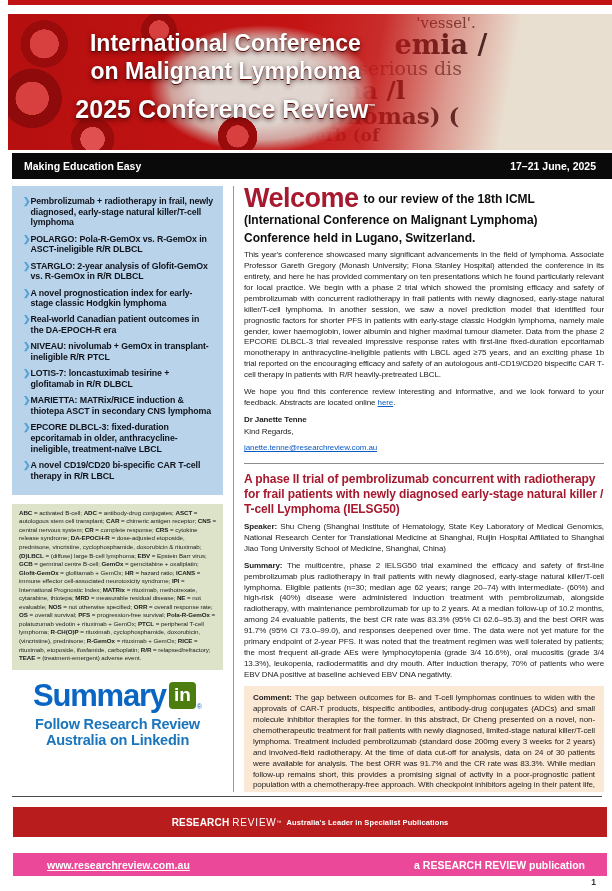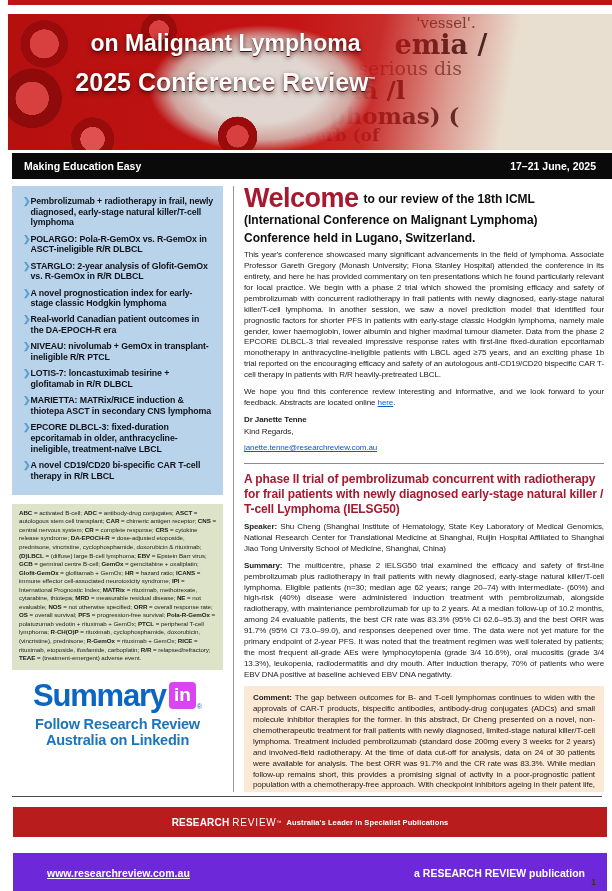--- a/index.html
+++ b/index.html
@@ -54,21 +54,21 @@
   .abbr{margin-top:9px;}
   .abbr-head{background:#2273b8;color:#fff;font-weight:bold;font-size:9.5px;padding:3px 7px 4px;}
   .abbr-body{background:#dde3c9;padding:5px 7px 7px;font-size:6.2px;line-height:1.38;color:#1a1a1a;
              letter-spacing:-.05px;}
   .abbr-body b{font-weight:bold;}
 
   
   .li-block{text-align:center;margin-top:10px;cursor:pointer;}
   .li-row{display:inline-flex;align-items:center;}
   .li-word{font-size:31px;font-weight:bold;color:#0a66c2;letter-spacing:-1.2px;line-height:1;}
-  .li-badge{display:inline-block;width:27px;height:27px;background:#d946ef;border-radius:4px;color:#fff;
+  .li-badge{display:inline-block;width:27px;height:27px;background:#4d7c0f;border-radius:4px;color:#fff;
             font-weight:bold;font-size:19px;line-height:26px;text-align:center;margin-left:3px;}
   .li-reg{font-size:7px;color:#0a66c2;align-self:flex-end;margin:0 0 1px 1px;}
   .li-follow{color:#1b75bc;font-weight:bold;font-size:14.5px;line-height:1.12;margin-top:5px;letter-spacing:-.2px;}
 
   
   .welcome{margin:0 0 5px;line-height:1.1;}
   .welcome-big{font-size:27px;font-weight:bold;color:#a6192e;letter-spacing:-.5px;margin-right:5px;
                display:inline-block;vertical-align:-4px;line-height:.9;}
   .welcome-rest{font-size:12px;font-weight:bold;color:#0d0d0d;line-height:1.2;}
   .main p{font-size:8px;line-height:1.36;text-align:justify;margin:0 0 6px;color:#1c1c1c;letter-spacing:-.1px;}
@@ -82,21 +82,21 @@
   .comment-box p{margin:0;}
 
   
   .foot-hr{position:absolute;left:12px;right:10px;top:796px;border-top:1.5px solid #4a4a4a;}
   .fbar1{position:absolute;top:807px;left:13px;right:5px;height:30px;background:#b91c1c;color:#fff;
          display:flex;align-items:center;justify-content:center;}
   .fb-bold{font-weight:800;font-size:10px;letter-spacing:.2px;}
   .fb-light{font-weight:300;font-size:10px;letter-spacing:.8px;margin-left:3px;}
   .fb-tm{font-size:5px;vertical-align:super;}
   .fb-tag{font-weight:bold;font-size:7.5px;margin-left:5px;letter-spacing:.1px;}
-  .fbar2{position:absolute;top:853px;left:13px;right:5px;height:39px;background:#6d28d9;color:#fff;
+  .fbar2{position:absolute;top:853px;left:13px;right:5px;height:23px;background:#ec4899;color:#fff;
          display:flex;align-items:center;justify-content:space-between;padding:0 22px 0 34px;box-sizing:border-box;}
   .f-site{font-weight:bold;font-size:10.5px;text-decoration:underline;color:#fff;}
   .f-pub{font-weight:bold;font-size:10.5px;}
   .pageno{position:absolute;top:877px;right:16px;font-size:8.5px;color:#333;font-weight:bold;}
 </style>
 </head>
 <body>
 
 <div class="page">
 
@@ -106,20 +106,21 @@
     <div class="dict">
       <span class="d1">'vessel'.</span>
       <span class="d2">emia /</span>
       <span class="d3">serious dis</span>
       <span class="d4">homa /l</span>
       <span class="d5">phomas) (</span>
       <span class="d6">nch verb (of</span>
     </div>
     <div class="redlayer"></div>
     <div class="hero-title">
+      <span class="ht1">International Conference</span>
       <span class="ht1">on Malignant Lymphoma</span>
       <span class="ht2"><span>2025 Conference Review</span><sup>™</sup></span>
     </div>
   </div>
 
   <div class="mee">
     <span>Making Education Easy</span>
     <span>17–21 June, 2025</span>
   </div>
 

